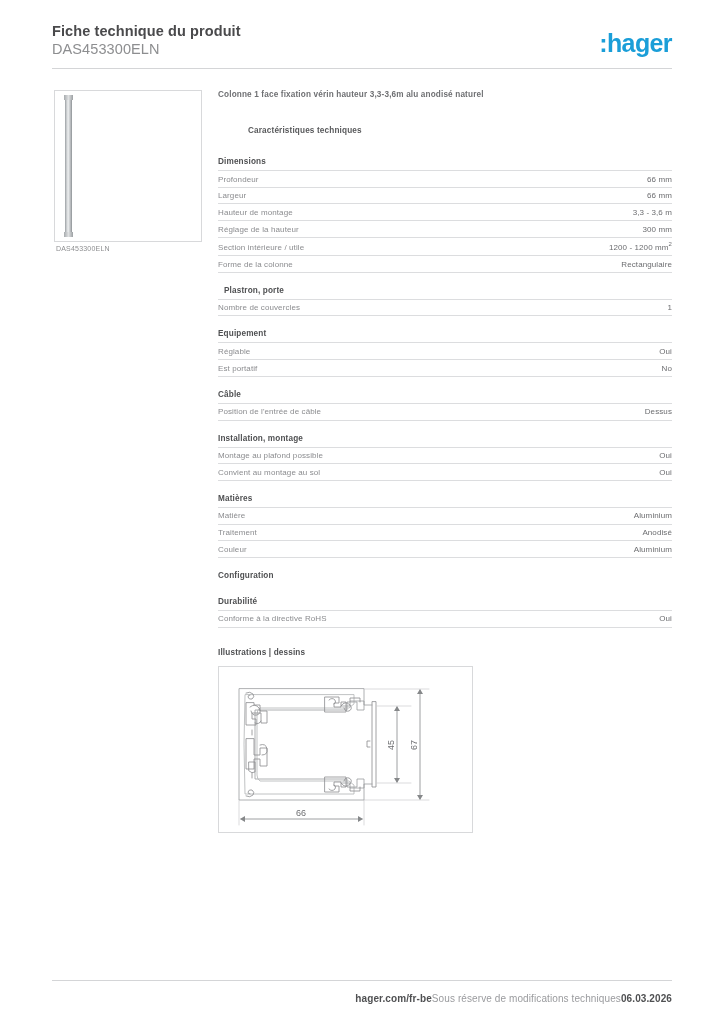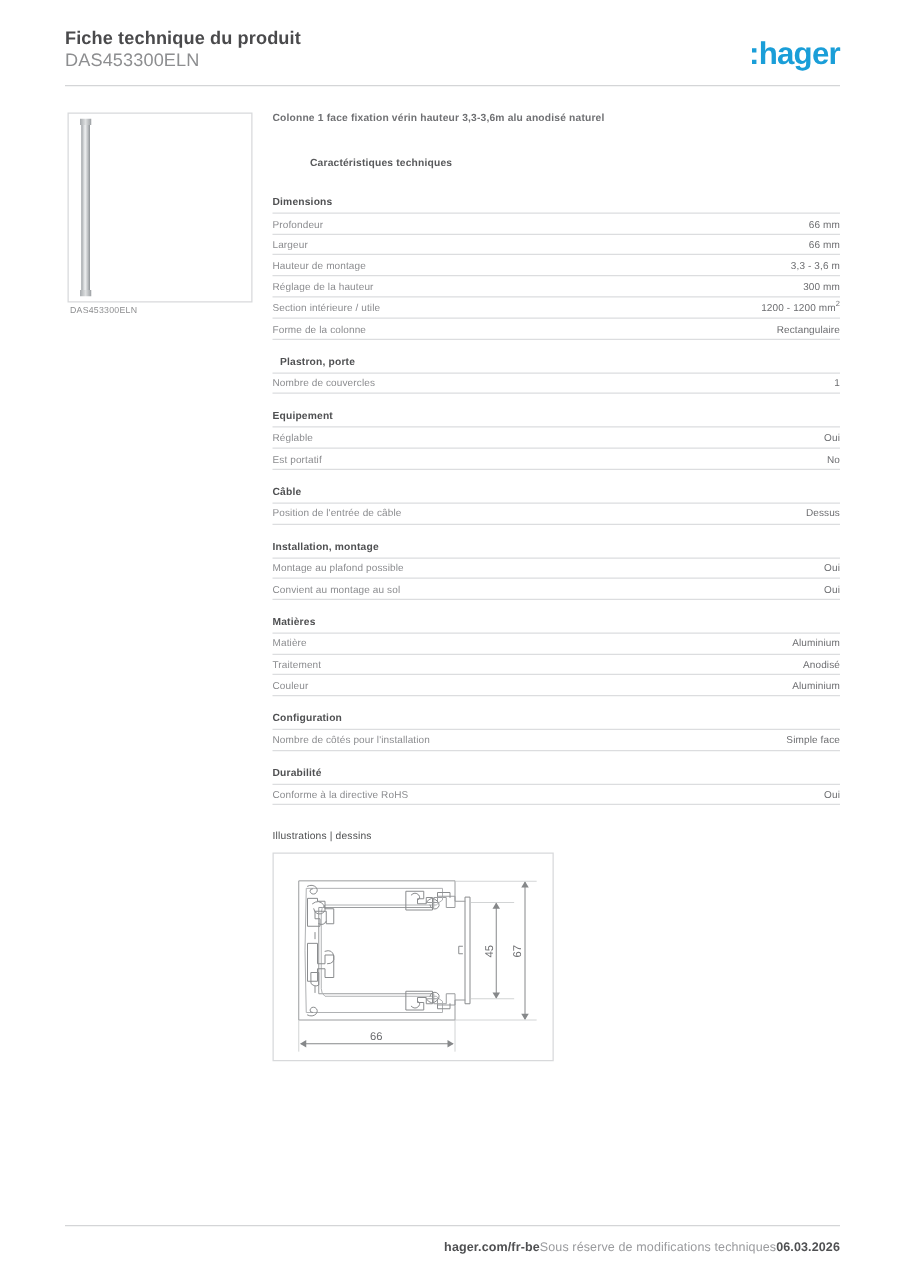--- a/index.html
+++ b/index.html
@@ -128,28 +128,28 @@
     letter-spacing: .1px;
   }
   .spec-row:last-child { border-bottom: 1px solid #dcdddf; }
   .spec-label { color: #8b8c8f; }
   .spec-value { color: #6c6d70; text-align: right; white-space: nowrap; }
   .spec-value sup { font-size: 6px; vertical-align: super; }
 
   
   .illus-title {
     font-size: 8.2px;
-    font-weight: normal;
+    font-weight: bold;
     color: #4f5052;
     letter-spacing: .15px;
     margin-top: 20px;
     margin-bottom: 9px;
   }
   .drawing-frame {
-    width: 225px; height: 167px;
+    width: 255px; height: 167px;
     border: 1px solid #d8d9db;
     background: #fff;
     position: relative;
   }
   .drawing-frame svg { display: block; }
 
   
   .footer-rule {
     position: absolute;
     left: 52px; bottom: 43px;
@@ -265,24 +265,20 @@
           <div class="spec-label">Traitement</div>
           <div class="spec-value">Anodisé</div>
         </div>
         <div class="spec-row">
           <div class="spec-label">Couleur</div>
           <div class="spec-value">Aluminium</div>
         </div>
       </div>
       <div class="section">
         <div class="section-head">Configuration</div>
-        <div class="spec-row">
-          <div class="spec-label">Nombre de côtés pour l'installation</div>
-          <div class="spec-value">Simple face</div>
-        </div>
       </div>
       <div class="section">
         <div class="section-head">Durabilité</div>
         <div class="spec-row">
           <div class="spec-label">Conforme à la directive RoHS</div>
           <div class="spec-value">Oui</div>
         </div>
       </div>
     </div>
 

